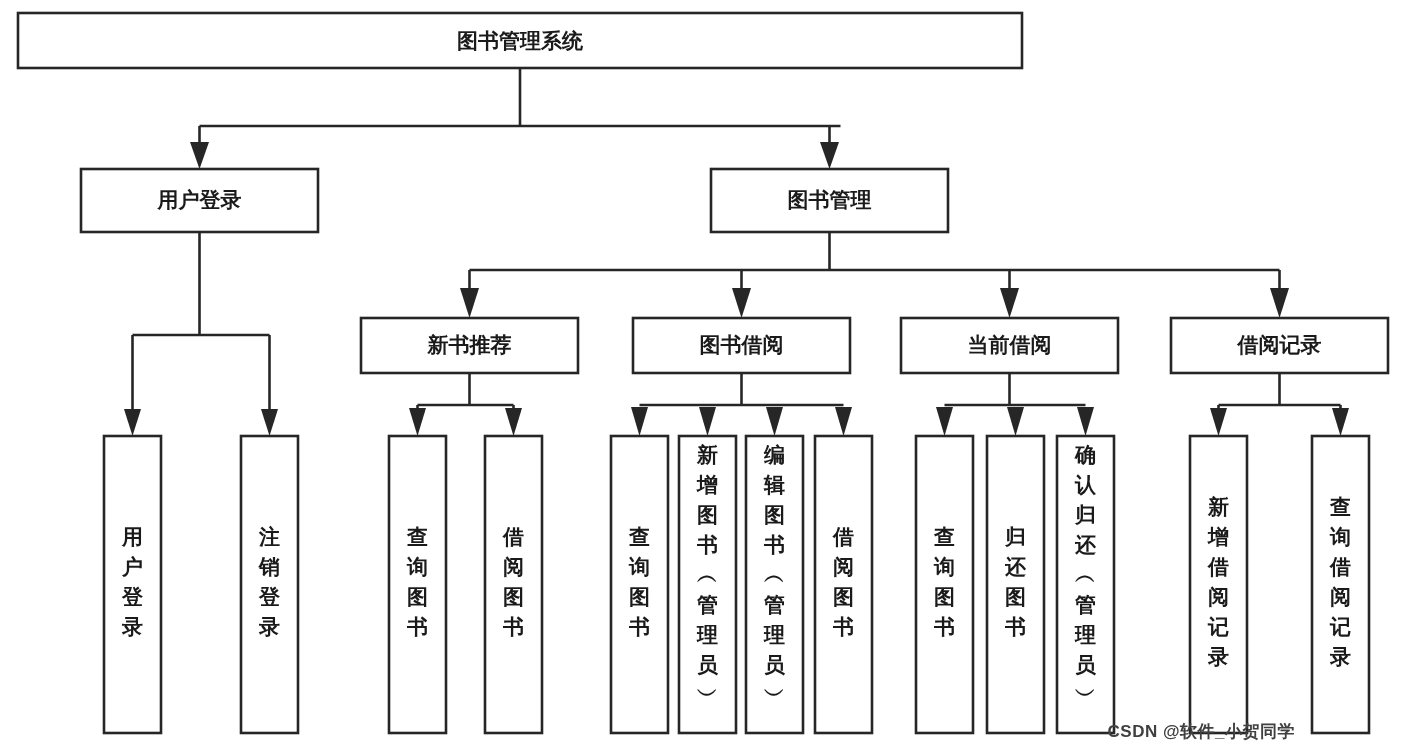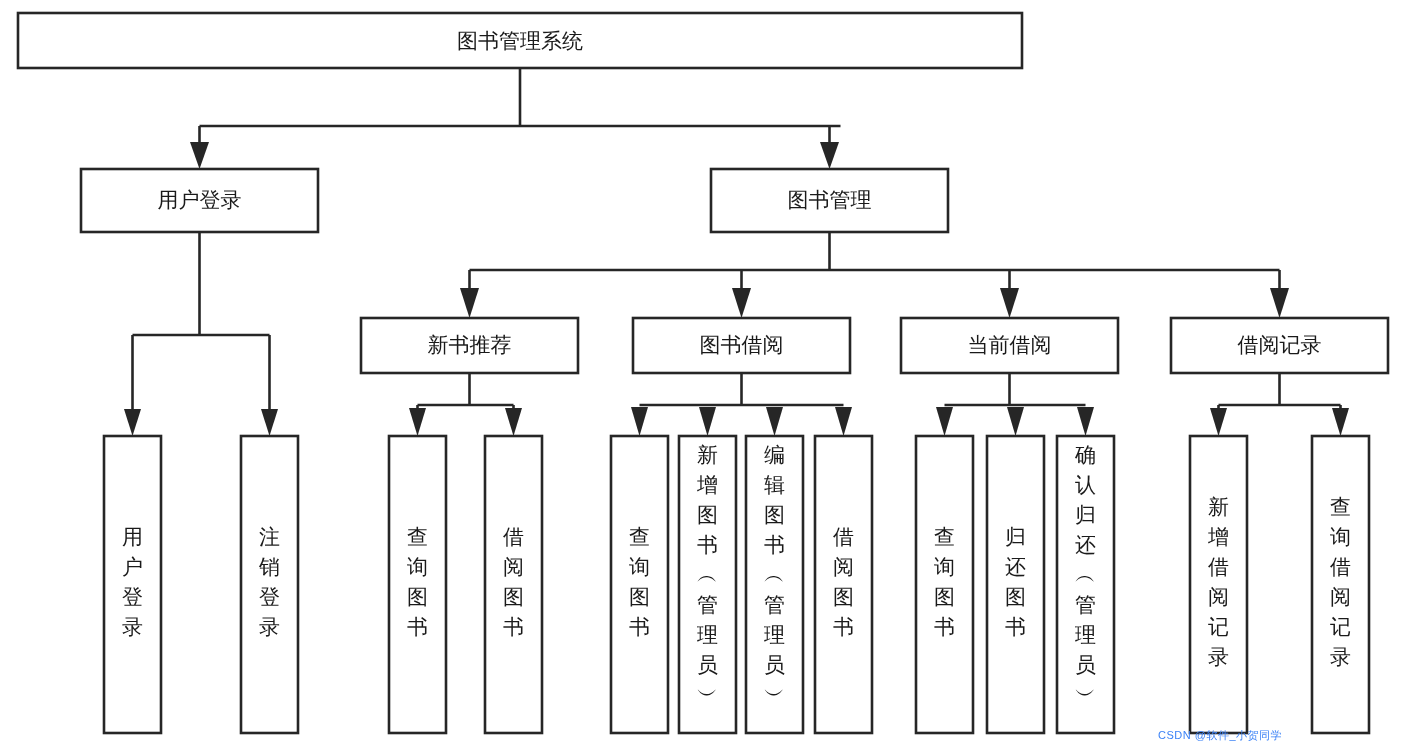--- a/index.html
+++ b/index.html
@@ -11,20 +11,21 @@
     width: 1405px;
     height: 747px;
     font-family: "Liberation Sans", "DejaVu Sans", sans-serif;
     overflow: hidden;
   }
   #diagram-root {
     position: relative;
     width: 1298px;
     height: 747px;
     background: #ffffff;
+    font-weight: bold;
   }
   svg#tree-svg {
     position: absolute;
     left: 0;
     top: 0;
     width: 1405px;
     height: 747px;
     display: block;
   }
   .node-rect {
@@ -52,25 +53,25 @@
   }
   .node-label-v {
     font-family: "Liberation Sans", "DejaVu Sans", sans-serif;
     font-size: 21px;
     fill: #1a1a1a;
     text-anchor: middle;
     white-space: pre;
   }
   .watermark-text {
     position: absolute;
-    right: 16px;
+    right: 3px;
     bottom: 4px;
     font-family: "Liberation Sans", "DejaVu Sans", sans-serif;
-    font-size: 11px;
-    color: #3b82f6;
+    font-size: 17px;
+    color: #404040;
     letter-spacing: 0.5px;
     user-select: none;
     white-space: pre;
   }
 </style>
 </head>
 <body>
 
 <div id="diagram-root">
 

